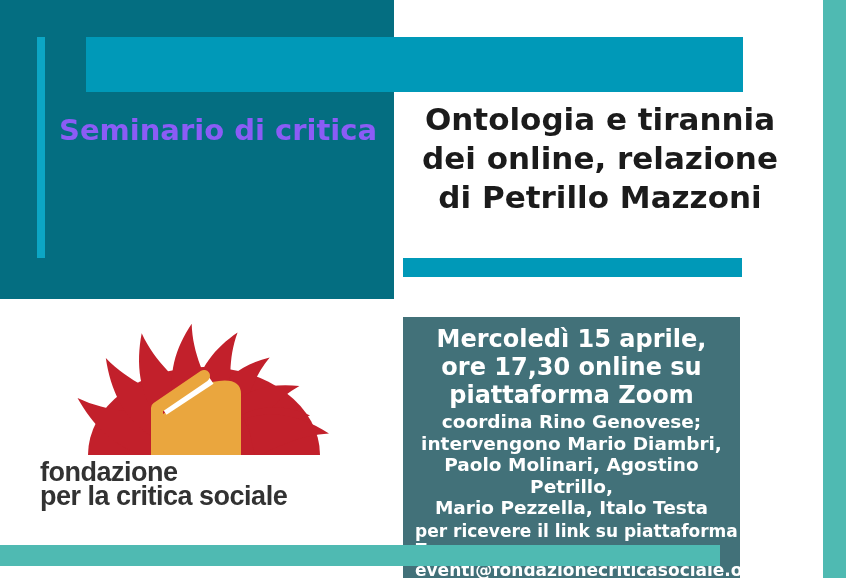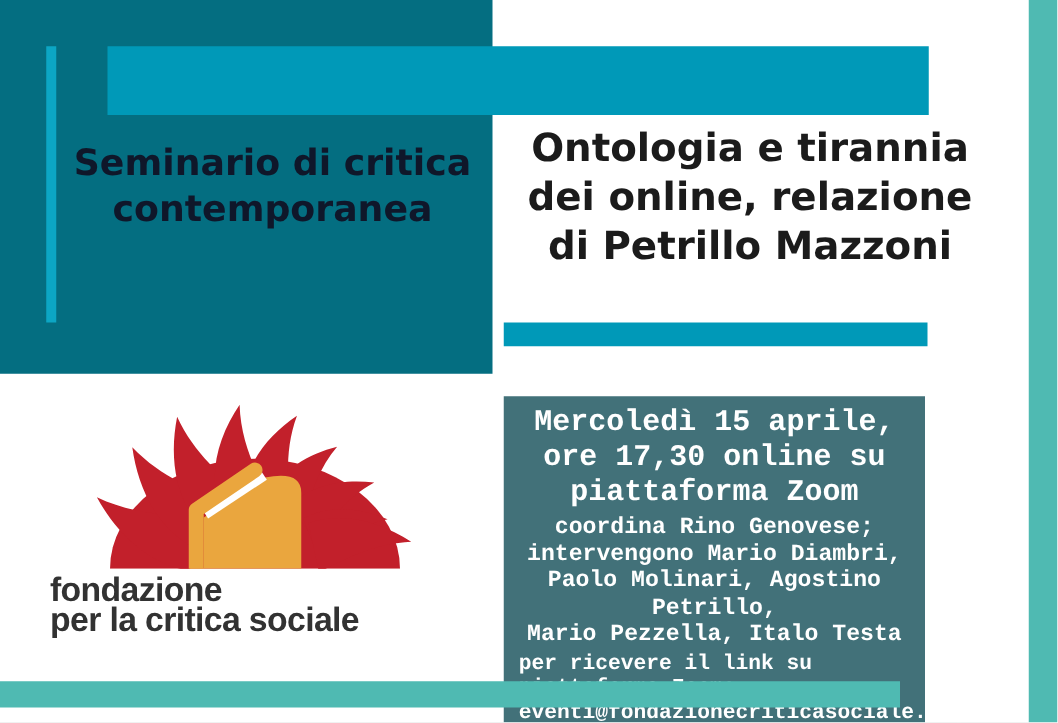--- a/index.html
+++ b/index.html
@@ -20,21 +20,21 @@
     position:absolute;left:86px;top:37px;width:657px;height:55px;
     background:#0099b8;
   }
   
   .accent-vline{
     position:absolute;left:37px;top:37px;width:8px;height:221px;
     background:#0ca6c4;
   }
   .left-title{
     position:absolute;left:40px;top:112px;width:356px;
-    text-align:center;color:#0f172a;
+    text-align:center;color:#8b5cf6;
     font-size:29px;line-height:37px;font-weight:bold;
   }
   .left-title span{display:block;}
   
   .right-title{
     position:absolute;left:422px;top:100px;width:356px;
     text-align:center;color:#1b1b1b;
     font-size:31px;line-height:39px;font-weight:bold;
   }
   .right-title span{display:block;}
@@ -57,21 +57,21 @@
     font-size:24px;line-height:28px;font-weight:bold;
   }
   .event-people{
     margin-top:2px;text-align:center;
     font-size:18.5px;line-height:21.5px;font-weight:bold;
   }
   .event-contact{
     margin-top:3px;text-align:left;padding-left:12px;
     font-size:17px;line-height:19.5px;font-weight:bold;
   }
-  .event-box span{display:block;font-family:Liberation Mono, monospace;}
+  .event-box span{display:block;}
   
   .bottom-bar{
     position:absolute;left:0;top:545px;width:720px;height:21px;
     background:#4fbab2;z-index:5;
   }
   
   .logo-icon{
     position:absolute;left:60px;top:318px;width:288px;height:137px;
   }
   .logo-text{
@@ -86,21 +86,20 @@
 <body>
 
 <div class="poster">
 
   <div class="left-block"></div>
   <div class="top-bar"></div>
   <div class="accent-vline"></div>
 
   <div class="left-title">
     <span>Seminario di critica</span>
-    <span>contemporanea</span>
   </div>
 
   <div class="right-title">
     <span>Ontologia e tirannia</span>
     <span>dei online, relazione</span>
     <span>di Petrillo Mazzoni</span>
   </div>
 
   <div class="mid-bar"></div>
   <div class="right-strip"></div>

